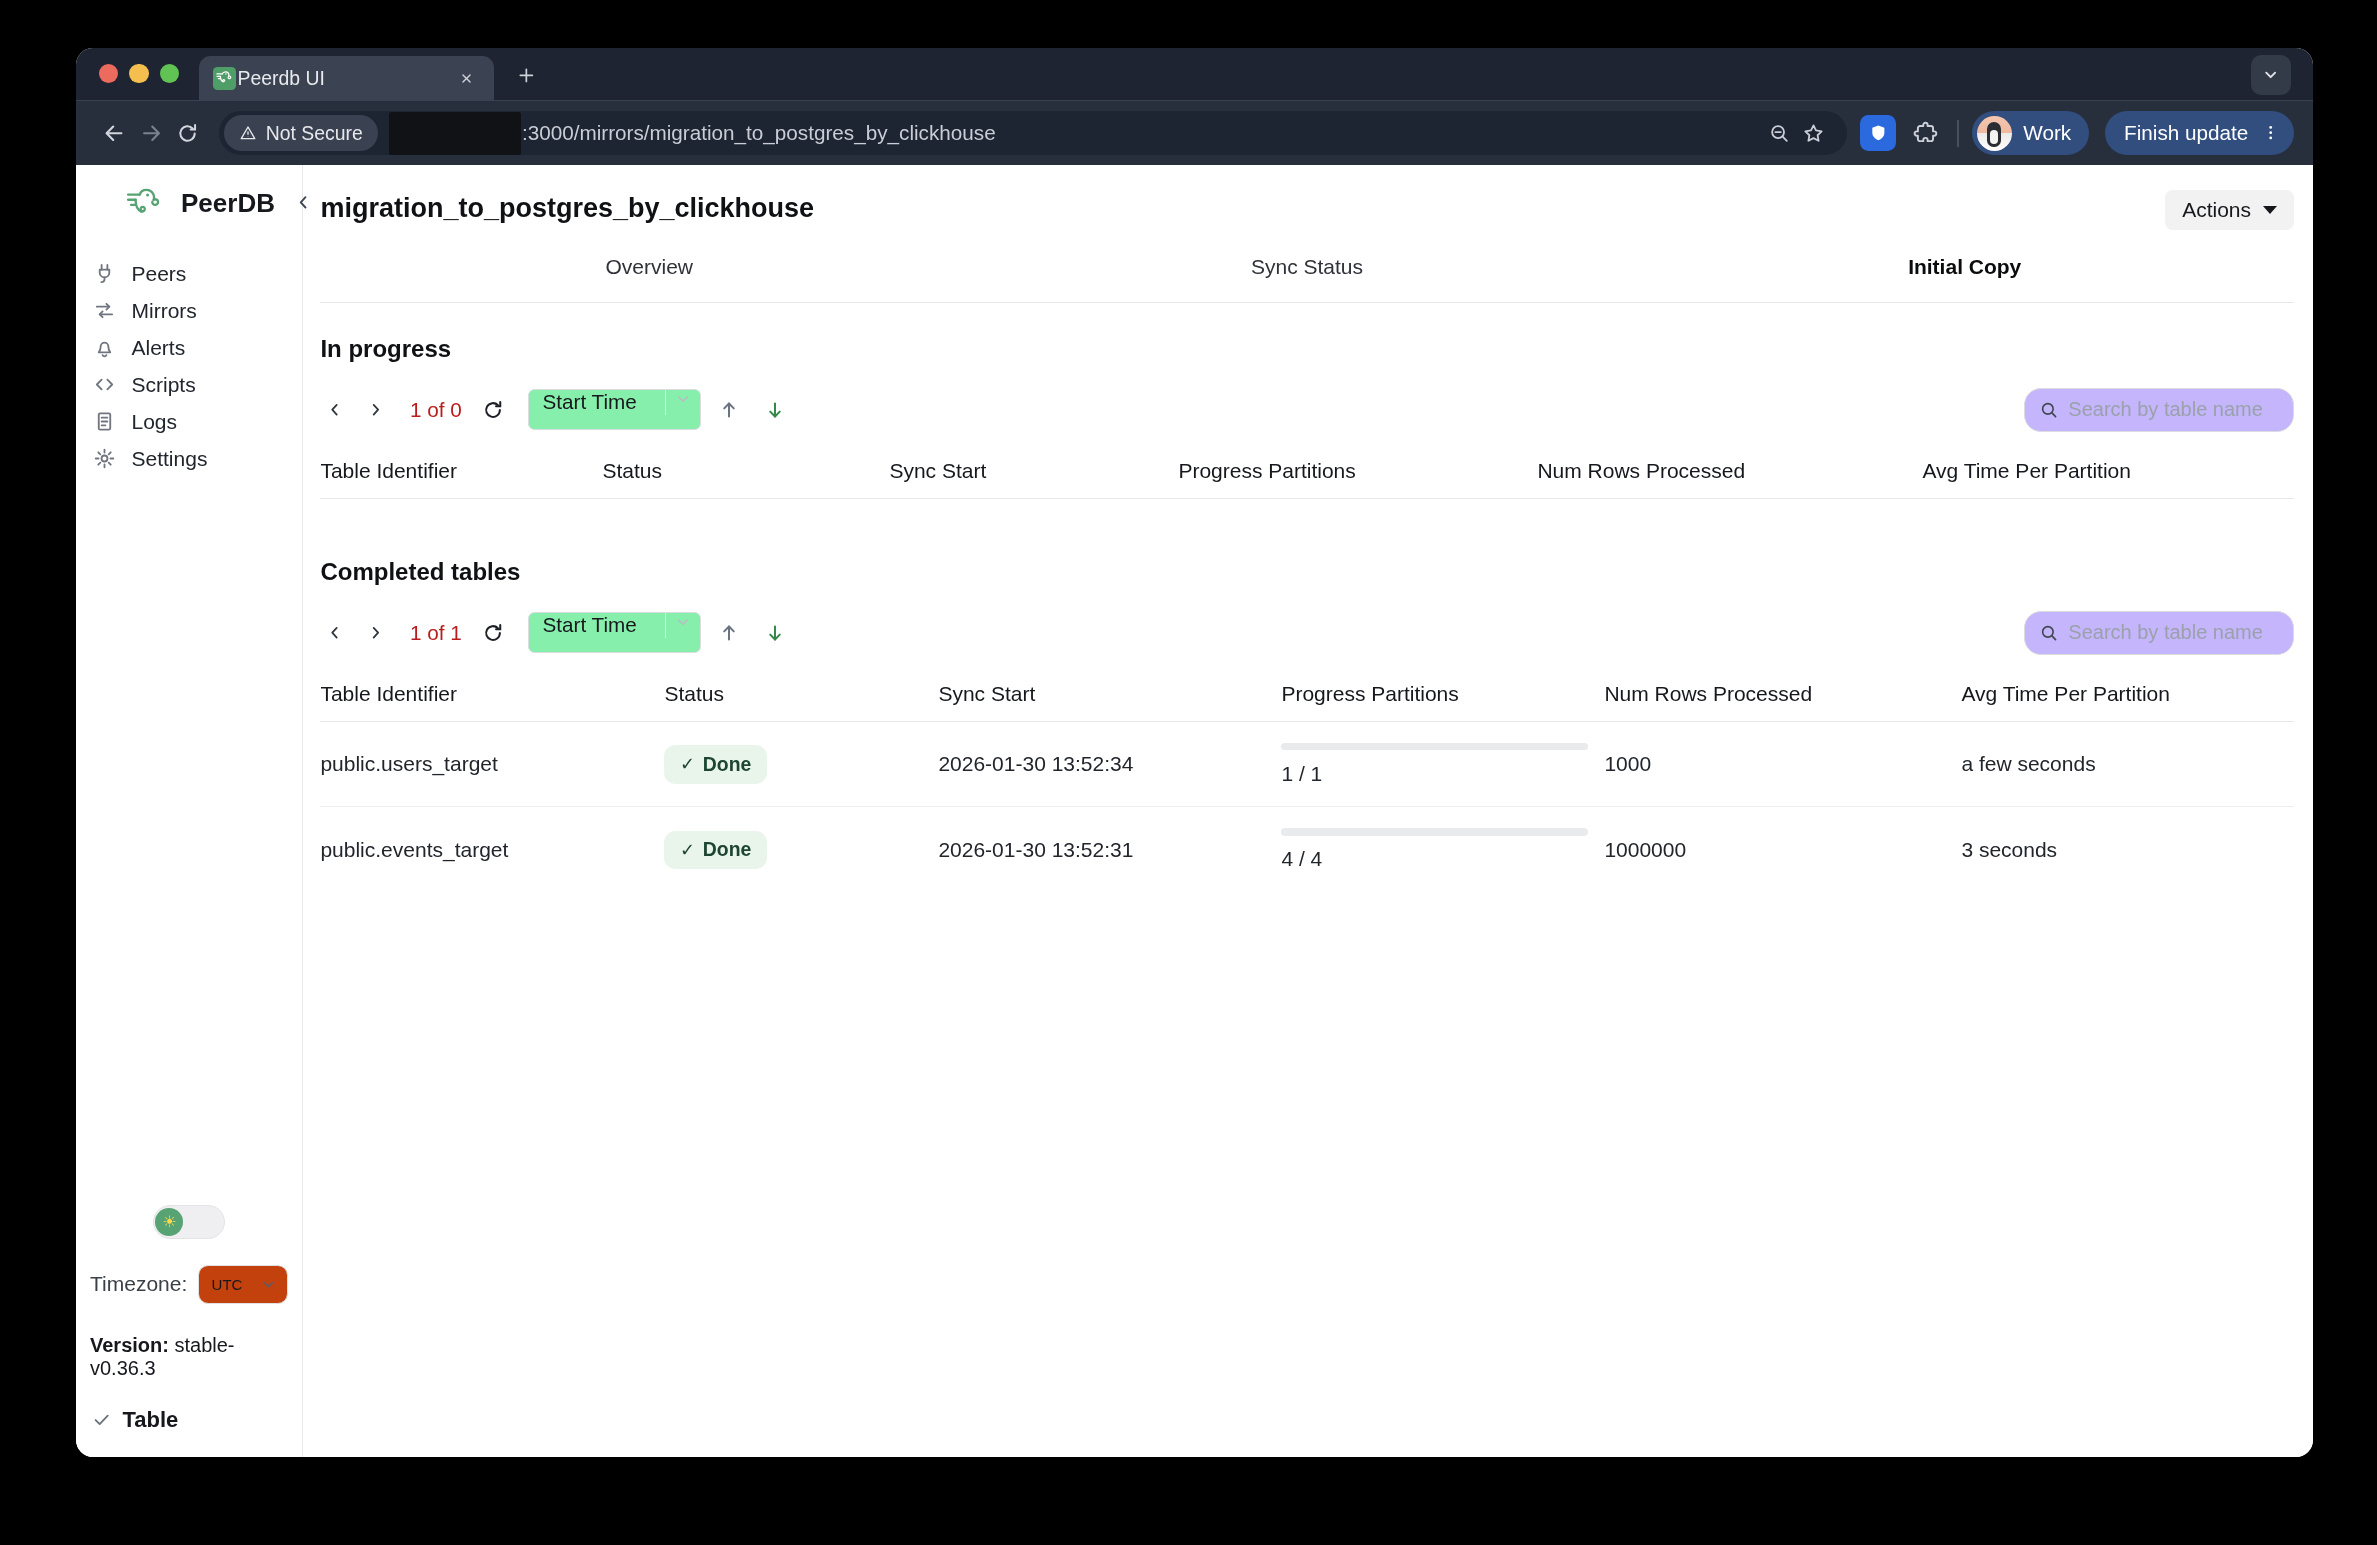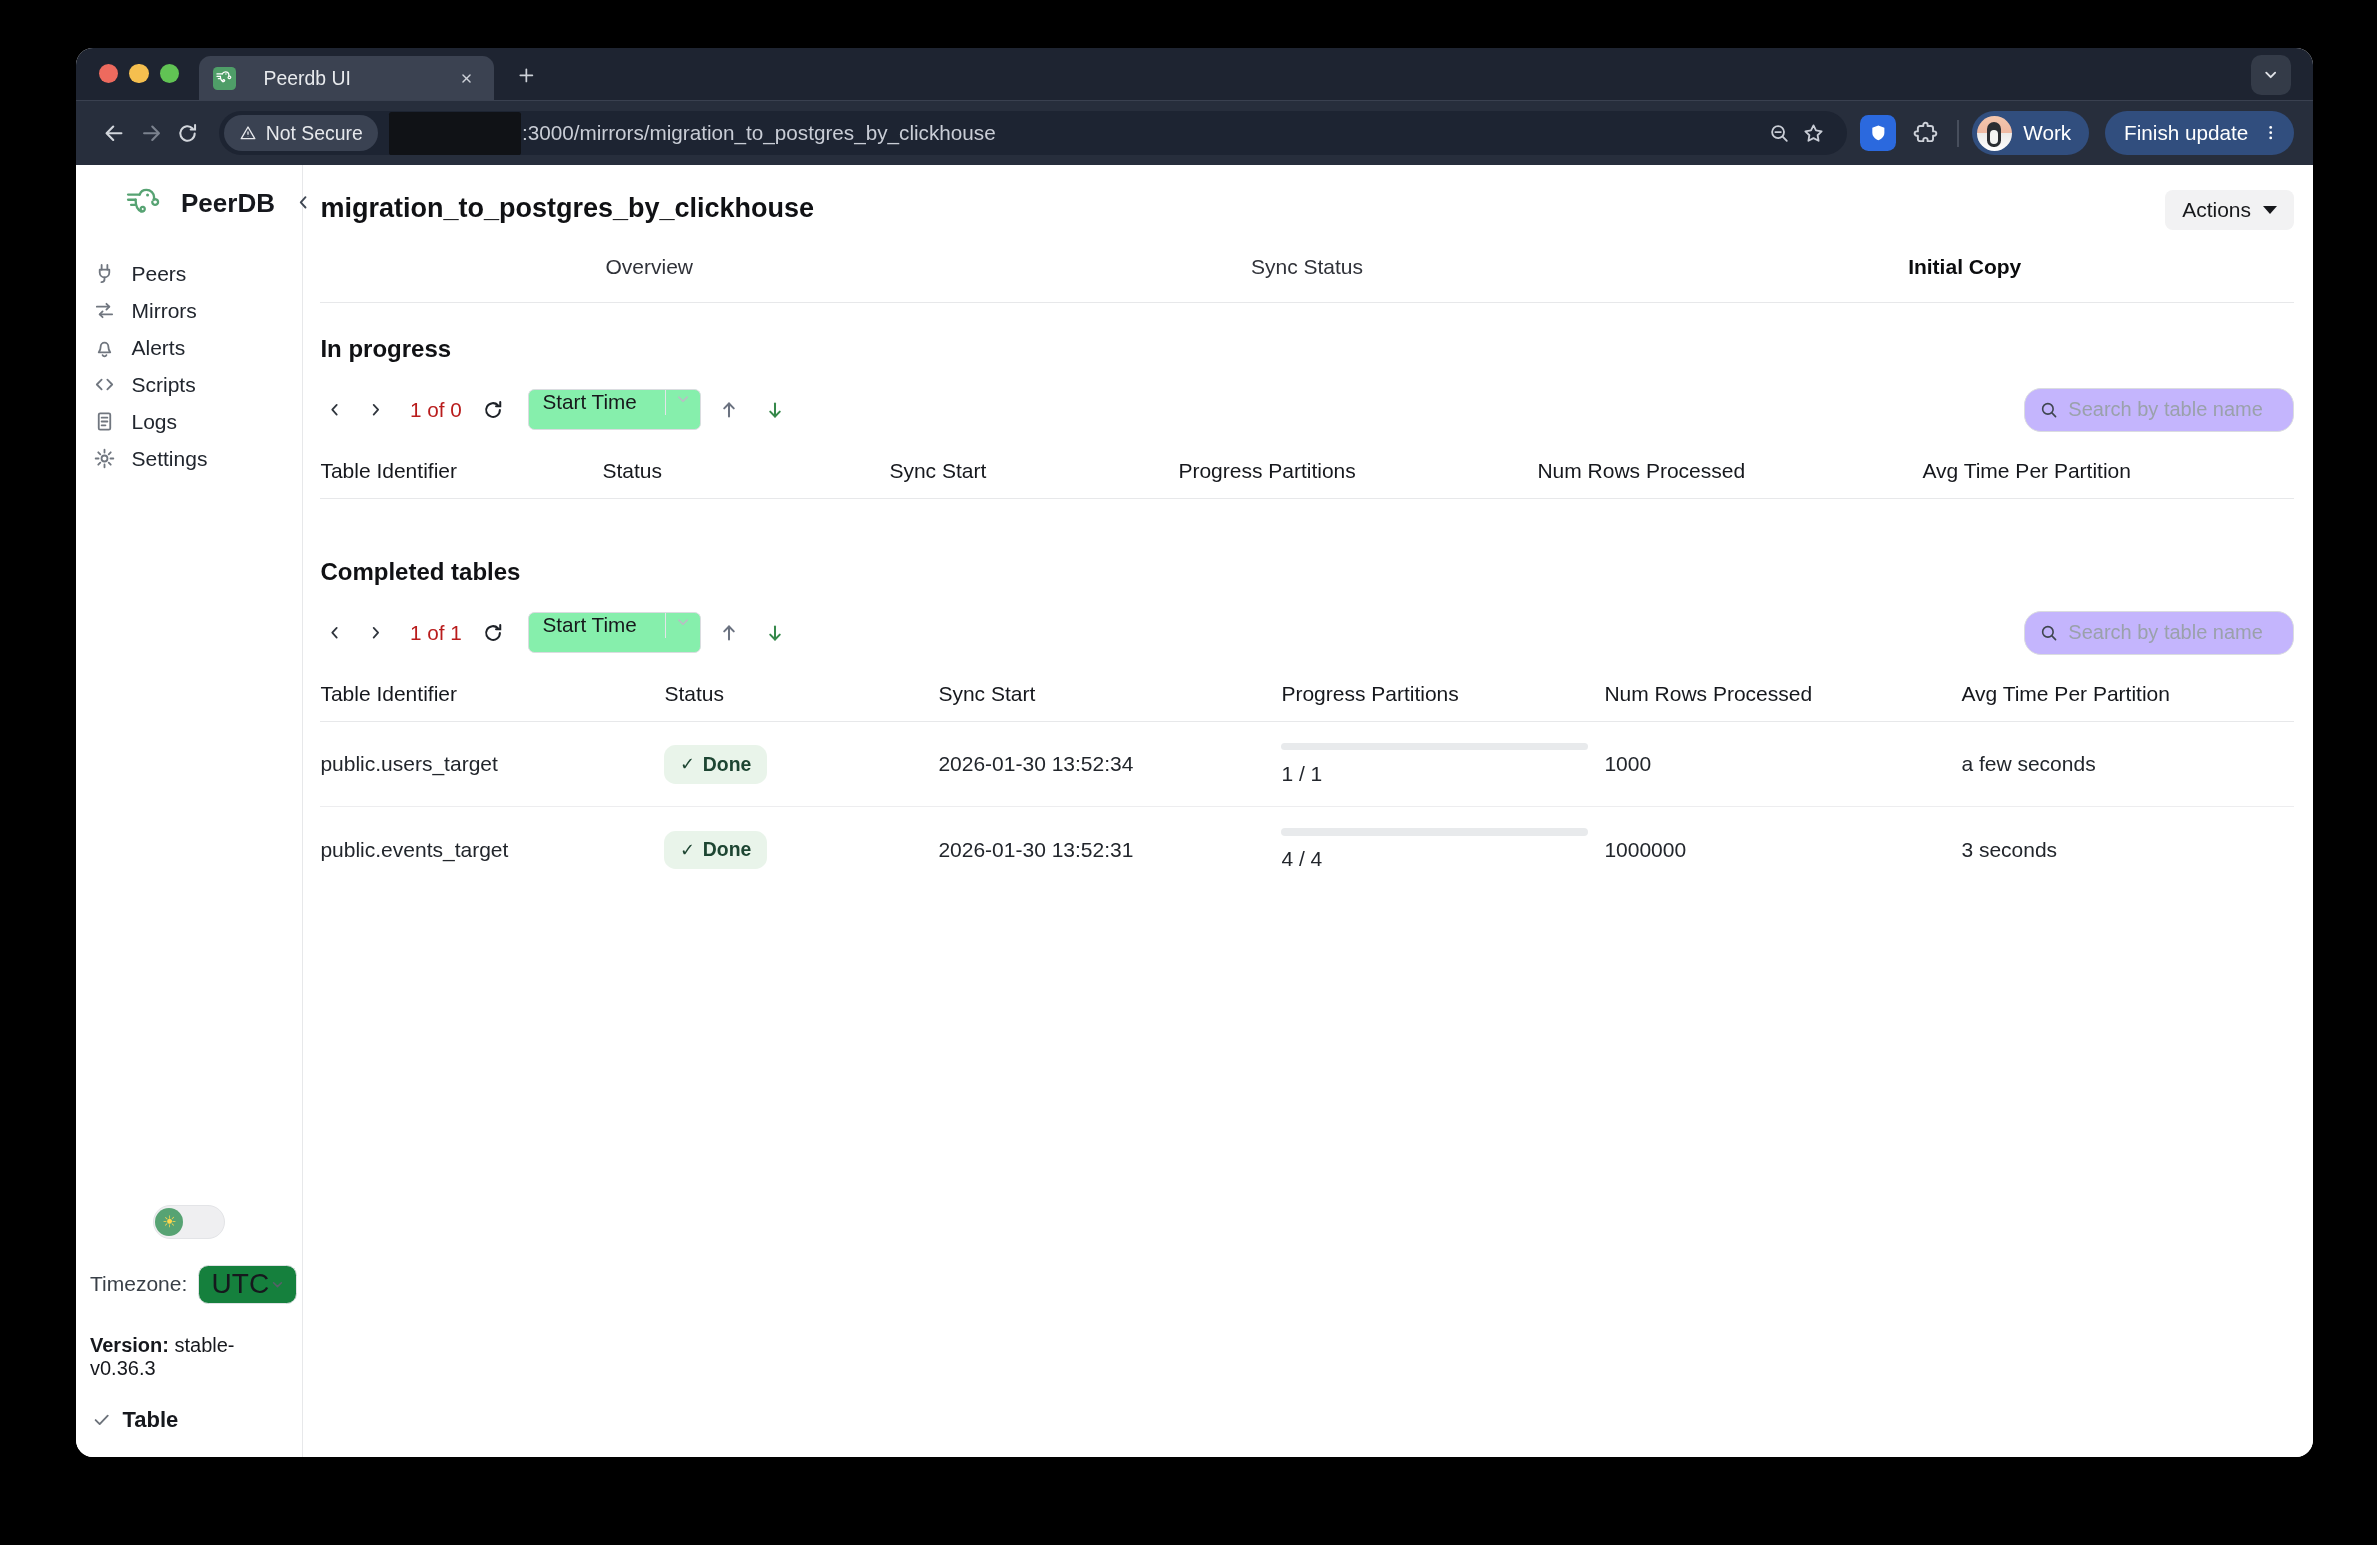--- a/index.html
+++ b/index.html
@@ -7,21 +7,21 @@
 
   .window { position:absolute; left:76px; top:48px; width:2237px; height:1409px;
             border-radius:17px; overflow:hidden; background:#fff; display:flex; flex-direction:column; }
 
   
   .tabstrip { height:52px; background:#1e2431; display:flex; align-items:flex-end; padding-left:23px; position:relative; flex:none; }
   .lights { display:flex; gap:11px; align-items:center; height:100%; padding-bottom:1.3px; }
   .light { width:19.4px; height:19.4px; border-radius:50%; }
   .light.red { background:#ed6a5e; } .light.yellow { background:#f5bf4f; } .light.green { background:#61c354; }
   .tab { margin-left:19.4px; height:44px; width:295px; background:#3b4251; border-radius:11.6px 11.6px 0 0;
-         display:flex; align-items:center; padding:0 14px; gap:28px; }
+         display:flex; align-items:center; padding:0 14px; gap:2px; }
   .favicon { width:23px; height:23px; border-radius:4.5px; background:#4f9e68; display:grid; place-items:center; flex:none; }
   .tab-title { color:#e8eaed; font-size:19.4px; flex:1; white-space:nowrap; }
   .tab-close { color:#cfd3da; width:26px; height:26px; display:grid; place-items:center; }
   .newtab { color:#cdd1d8; margin:0 0 9px 17px; width:31px; height:31px; display:grid; place-items:center; }
   .tabsearch { position:absolute; right:22px; top:6.5px; width:40px; height:40px; border-radius:10.3px; background:#343b48; display:grid; place-items:center; color:#dfe2e7; }
 
   .toolbar { height:65px; background:#272e3c; border-top:1.9px solid #3a4150; display:flex; align-items:center; padding:0 19.4px; flex:none; }
   .navbtn { width:37px; height:37px; display:grid; place-items:center; color:#d2d6dc; flex:none; }
   .navbtn.dim { color:#7b828e; }
   .addressbar { flex:1; height:44px; background:#1d2432; border-radius:22px; display:flex; align-items:center; margin:0 13px; padding:0 17px 0 4.5px; min-width:0; }
@@ -49,21 +49,21 @@
   .brand-name { font-size:26px; font-weight:bold; color:#16181d; }
   .collapse { margin-left:auto; color:#3f4753; width:28px; height:28px; display:grid; place-items:center; }
   .nav { margin-top:36px; display:flex; flex-direction:column; }
   .nav-item { height:37px; display:flex; align-items:center; gap:14px; padding:0 15.5px; font-size:21px; color:#21262e; cursor:pointer; }
   .nav-icon { width:26px; height:26px; display:grid; place-items:center; color:#70767f; flex:none; }
   .side-spacer { flex:1; }
   .toggle { align-self:center; width:72px; height:34px; border-radius:17px; background:#efeff1; border:1.3px solid #e3e4e7; display:flex; align-items:center; padding:1.3px; margin-bottom:18px; }
   .toggle-knob { width:28px; height:28px; border-radius:50%; background:var(--brand-green); display:grid; place-items:center; font-size:16px; color:#ffd84d; line-height:1; }
   .tz-row { display:flex; align-items:center; gap:10.3px; padding:0 14px; margin-top:7.8px; }
   .tz-label { font-size:21px; color:#3a4048; }
-  .tz-select { width:115px; height:39px; border:1.3px solid #e0e2e5; border-radius:10.3px; display:flex; align-items:center; justify-content:space-between; padding:0 10.3px 0 13px; font-size:28px; color:#16181d; background:#15803d; }
+  .tz-select { width:115px; height:39px; border:1.3px solid #e0e2e5; border-radius:10.3px; display:flex; align-items:center; justify-content:space-between; padding:0 10.3px 0 13px; font-size:15px; color:#16181d; background:#c2410c; }
   .tz-select .chev { color:#585f69; }
   .version-row { padding:0 14px; margin-top:30px; font-size:20px; color:#16181d; }
   .version-row b { font-weight:bold; }
   .ready-row { padding:0 15.5px; margin-top:27px; display:flex; align-items:center; gap:11.6px; }
   .ready-check { color:#6e747c; }
   .ready-text { font-size:22px; font-weight:bold; color:#16181d; }
 
   .main { flex:1; min-width:0; padding:24.5px 19.4px 0 17.4px; display:flex; flex-direction:column; }
   .head-row { display:flex; align-items:flex-start; justify-content:space-between; }
   .page-title { font-size:27px; font-weight:bold; color:#101114; margin-top:3.9px; }

